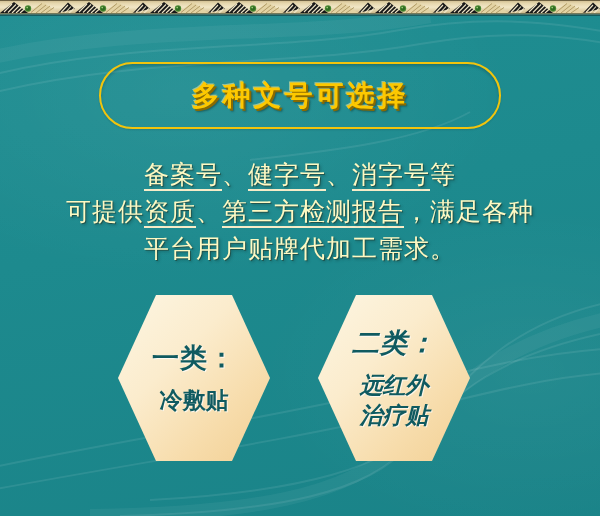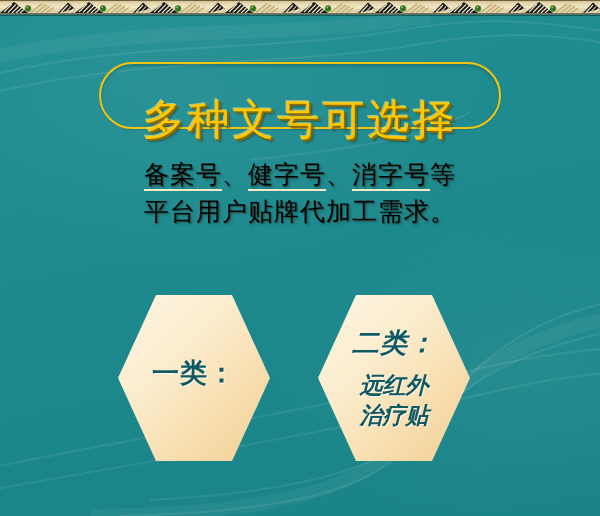--- a/index.html
+++ b/index.html
@@ -69,40 +69,39 @@
   }
   .title-text {
     position: absolute;
     left: 99px;
     top: 62px;
     width: 402px;
     height: 67px;
     display: flex;
     align-items: center;
     justify-content: center;
-    font-size: 42px;
-    font-weight: normal;
+    font-size: 28px;
+    font-weight: bold;
     letter-spacing: 3px;
     color: #fdc800;
     text-shadow:
       2px 2px 0 #8a6a00,
       3px 3px 2px rgba(0,0,0,0.35),
       -1px -1px 0 rgba(255,240,160,0.55);
     white-space: nowrap;
-    margin-top: 24px;
   }
 
   
   .body-block {
     position: absolute;
     left: 0;
     top: 156px;
     width: 600px;
     text-align: center;
-    color: #000000;
+    color: #fef9c3;
     font-size: 25px;
     line-height: 37px;
     letter-spacing: 1px;
     text-shadow: 1px 1px 0 rgba(40,30,10,0.42), 2px 2px 3px rgba(0,0,0,0.25);
   }
   .body-line { white-space: nowrap; }
   .uline {
     border-bottom: 2px solid #f7ecc8;
     padding-bottom: 1px;
   }
@@ -204,26 +203,28 @@
       <rect x="0" y="0" width="600" height="15" fill="url(#chev)"></rect>
     </svg>
     <div class="top-border-rule-bot"></div>
   </div>
 
   <div class="title-frame"></div>
   <div class="title-text">多种文号可选择</div>
 
   <div class="body-block">
     <div class="body-line"><span class="uline">备案号</span><span>、</span><span class="uline">健字号</span><span>、</span><span class="uline">消字号</span><span>等</span></div>
+    <div class="body-line"><span>可提供</span><span class="uline">资质</span><span>、</span><span class="uline">第三方检测报告</span><span>，满足各种</span></div>
     <div class="body-line"><span>平台用户贴牌代加工需求。</span></div>
   </div>
 
   <div class="hex hex-left">
     <div class="hex-head">一类：</div>
     <div class="hex-sub">
+        <div>冷敷贴</div>
       </div>
   </div>
 
   <div class="hex hex-right">
     <div class="hex-head">二类：</div>
     <div class="hex-sub">
         <div>远红外</div>
         <div>治疗贴</div>
       </div>
   </div>

